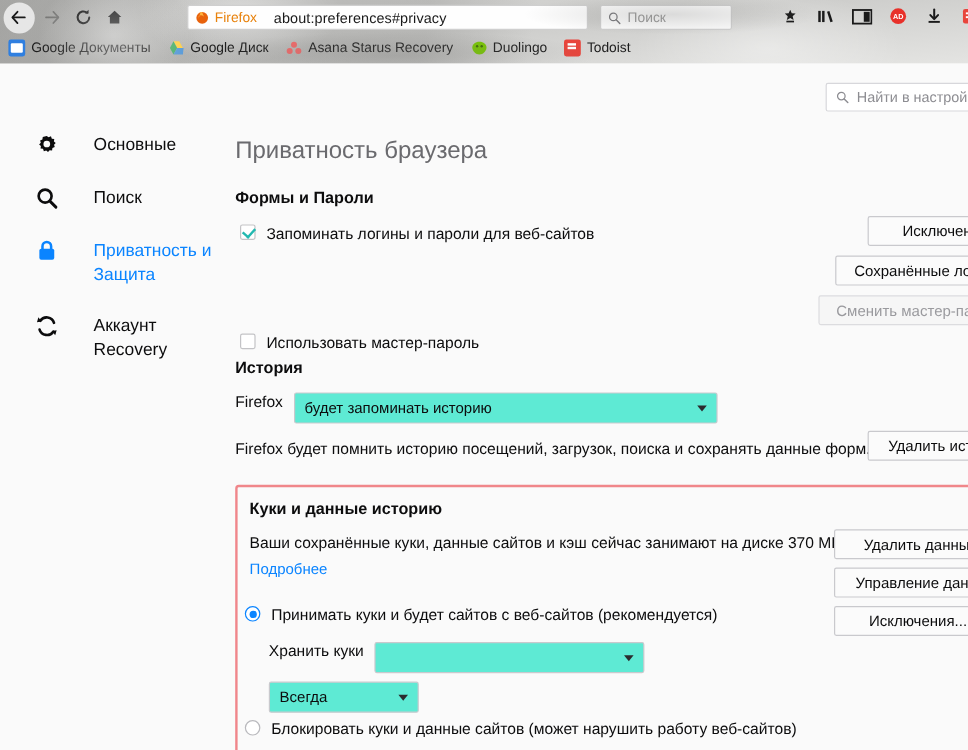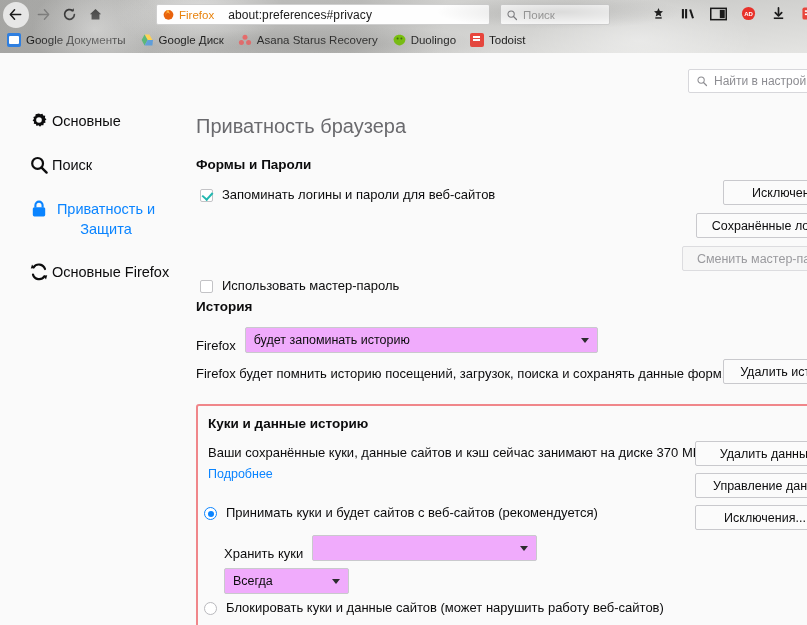--- a/index.html
+++ b/index.html
@@ -85,24 +85,24 @@
 
   .pref-search {
     position: absolute; top: 16px; left: 688px; width: 200px; height: 24px;
     background: #fff; border: 1px solid #d7d7db; border-radius: 2px;
     display: flex; align-items: center; gap: 6px; padding: 0 7px;
   }
   .pref-search .ph { font-size: 12px; color: #8d8d92; white-space: nowrap; }
 
   
   .sidebar { position: absolute; top: 57px; left: 28px; width: 160px; }
-  .side-item { display: flex; align-items: flex-start; gap: 2px; margin-bottom: 22px; }
+  .side-item { display: flex; align-items: flex-start; gap: 28px; margin-bottom: 22px; }
   .side-ico { width: 22px; height: 22px; flex: none; display: flex; align-items: center; justify-content: center; }
   .side-label { font-size: 14.5px; color: #0c0c0d; line-height: 20px; padding-top: 1px; }
-  .side-item.selected .side-label { color: #0a84ff; text-align: center; }
+  .side-item.selected .side-label { color: #0a84ff; }
 
   
   .content { position: absolute; top: 0; left: 196px; width: 611px; }
   .page-title { position: absolute; top: 62px; left: 0; font-size: 20px; color: #6a6a6e; font-weight: 400; }
 
   .sec-title { font-size: 13.5px; font-weight: bold; color: #0c0c0d; }
   .row-text { font-size: 13px; color: #0c0c0d; }
 
   .cb { width: 13px; height: 13px; border: 1px solid #c3c3c6; border-radius: 2px; background: #fff;
         flex: none; position: relative; }
@@ -115,36 +115,36 @@
   .radio.on:after { content:""; position:absolute; left:2.5px; top:2.5px; width:6px; height:6px; border-radius:50%; background:#0a84ff; }
 
   .btn {
     height: 25px; border: 1px solid #c9c9cd; border-radius: 2px; background: #fbfbfb;
     font-size: 12.5px; color: #0c0c0d; display: flex; align-items: center; justify-content: center;
     padding: 0 10px; white-space: nowrap;
   }
   .btn.disabled { color: #9a9a9e; background: #f6f6f6; border-color: #dcdcdf; }
 
   .select {
-    height: 26px; border: 1px solid #c9c9cd; border-radius: 2px; background: #f0abfc;
+    height: 26px; border: 1px solid #c9c9cd; border-radius: 2px; background: #5eead4;
     display: flex; align-items: center; padding: 0 8px; font-size: 12.5px; color: #0c0c0d;
     position: relative; white-space: nowrap;
   }
   .select .caret {
     position: absolute; right: 8px; top: 50%; margin-top: -2px;
     width: 0; height: 0; border-left: 4px solid transparent; border-right: 4px solid transparent;
     border-top: 5px solid #2b2b2e;
   }
   .link { font-size: 12.5px; color: #0a84ff; }
 
   .hl-box {
     position: absolute; border: 2px solid #f0868a; border-radius: 3px; background: transparent;
   }
   .abs { position: absolute; }
-  .flexrow { display: flex; align-items: flex-end; }
+  .flexrow { display: flex; align-items: flex-start; }
 </style>
 </head>
 <body>
 
 <div id="app">
 
   <div class="chrome">
 
     <div class="navbar">
 
@@ -324,21 +324,21 @@
 
       <div class="side-item">
         <span class="side-ico">
           <svg width="20" height="20" viewBox="0 0 20 20">
             <path d="M16 7 A6.4 6.4 0 0 0 4.6 5.3" fill="none" stroke="#0c0c0d" stroke-width="2.2" stroke-linecap="round"></path>
             <path d="M4 12.6 A6.4 6.4 0 0 0 15.4 14.4" fill="none" stroke="#0c0c0d" stroke-width="2.2" stroke-linecap="round"></path>
             <path d="M3 2.4 L5.6 6 L1.8 6.6 Z" fill="#0c0c0d"></path>
             <path d="M17 17.4 L14.4 13.8 L18.2 13.2 Z" fill="#0c0c0d"></path>
           </svg>
         </span>
-        <span class="side-label">Основные Firefox</span>
+        <span class="side-label">Аккаунт Recovery</span>
       </div>
     </div>
 
     <div class="content">
 
       <div class="page-title">Приватность браузера</div>
 
       <div class="abs sec-title" style="top:104px; left:0;">Формы и Пароли</div>
 
       <div class="abs flexrow" style="top:134px; left:4px; gap:9px;">

